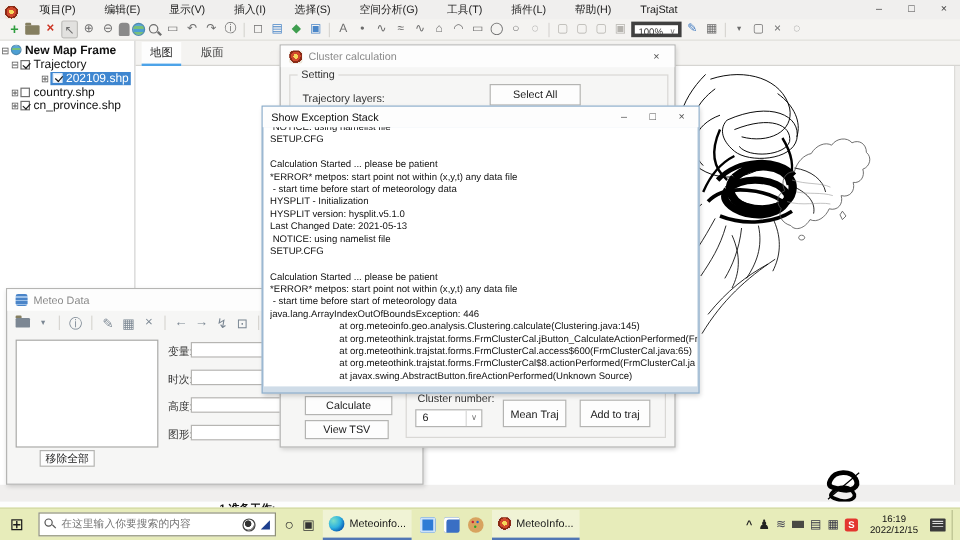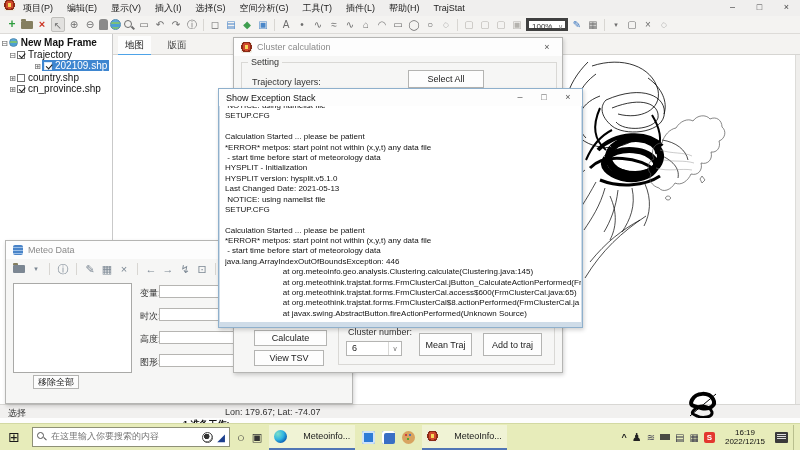--- a/index.html
+++ b/index.html
@@ -3,21 +3,21 @@
 <meta charset="utf-8">
 <style>
   *{margin:0;padding:0;box-sizing:border-box}
   html,body{width:800px;height:450px;overflow:hidden}
   body{font-family:"Liberation Sans","DejaVu Sans",sans-serif;background:#fff}
   .screen{position:relative;width:800px;height:450px;overflow:hidden;background:#fff}
   .abs{position:absolute}
 
   
   .mainwin{position:absolute;left:0;top:0;width:800px;height:423px;background:#f0efee}
-  .titlebar{position:absolute;left:0;top:0;width:800px;height:16px;background:#f0efee;display:flex;align-items:flex-start;gap:2px;padding-left:4px}
+  .titlebar{position:absolute;left:0;top:0;width:800px;height:16px;background:#f0efee;display:flex;align-items:flex-end;gap:12px;padding-left:4px}
   .wtitle{position:absolute;left:0;right:0;top:0;height:16px;line-height:16px;text-align:center;font-size:9.5px;color:#555;pointer-events:none}
   .menu-item{font-size:9px;color:#222;padding:0 6px;line-height:16px;position:relative;z-index:2}
   .winbtns{position:absolute;right:0;top:0;height:16px;display:flex;z-index:3}
   .winbtn{width:27px;height:16px;line-height:15px;text-align:center;font-size:9px;color:#444}
 
   .toolbar{position:absolute;left:0;top:16px;width:800px;height:18px;background:#f4f3f1;border-bottom:1px solid #dddbd8;display:flex;align-items:center;gap:2px;padding-left:5px}
   .ti{min-width:14px;height:15px;line-height:15px;text-align:center;font-size:10px;color:#6d6d6d}
   .ti.green{color:#2f9e3f;font-weight:bold;font-size:12px}
   .ti.red{color:#cc3322;font-weight:bold;font-size:11px}
   .ti.blue{color:#3d78c0}
@@ -94,21 +94,21 @@
   .taskbar{position:absolute;left:0;top:423px;width:800px;height:27px;background:#e7ecba;border-top:1px solid #d3d9a3;display:flex;align-items:center;gap:7px;padding:0 3px;z-index:50}
   .tb-win{font-size:14px;color:#1a1a1a;width:22px;text-align:center}
   .searchbox{width:198px;height:20px;background:#fff;border:1px solid #8e9077;display:flex;align-items:center;gap:4px;padding:0 4px}
   .searchbox input{border:none;outline:none;flex:1;font-size:9px;color:#555;font-family:Liberation Mono, monospace;background:transparent}
   .ic-mag-sm{position:relative;width:10px;height:10px;flex:0 0 auto}
   .ic-mag-sm::before{content:"";position:absolute;left:0;top:0;width:5px;height:5px;border:1.2px solid #555;border-radius:50%}
   .ic-mag-sm::after{content:"";position:absolute;left:6px;top:6px;width:3.5px;height:1.4px;background:#555;transform:rotate(45deg)}
   .ic-ball{width:11px;height:11px;border-radius:50%;border:1px solid #444;background:radial-gradient(circle at 42% 38%,#333 0 2.5px,#fff 3px 4.5px,#888 5px 5.5px,#fff 6px);flex:0 0 auto}
   .tb-shoe{color:#1d3f8e;font-size:10px}
   .tb-glyph{font-size:11px;color:#333}
-  .appbtn{height:25px;display:flex;align-items:center;gap:16px;padding:0 5px;background:rgba(255,255,255,.4);border-bottom:2px solid #5176b5}
+  .appbtn{height:25px;display:flex;align-items:center;gap:4px;padding:0 5px;background:rgba(255,255,255,.4);border-bottom:2px solid #5176b5}
   .appbtn.active{background:rgba(255,255,255,.75);border-bottom-color:#3c66ad}
   .appbtn .lbl{font-size:9px;color:#1a1a1a;white-space:nowrap}
   .ic-edge{width:13px;height:13px;border-radius:50%;background:radial-gradient(circle at 30% 30%,#7be0c9,#2fb3e0 45%,#0c63b8 75%)}
   .ic-app1{width:13px;height:13px;background:#2e7cd6;border-radius:2px;box-shadow:inset 0 0 0 2px #cfe3f8}
   .ic-app2{width:13px;height:13px;background:#3a6fc4;border-radius:2px;box-shadow:inset 2px 2px 0 #ffffff}
   .ic-pal{width:13px;height:13px;border-radius:50%;background:#d8a35f;position:relative}
   .ic-pal::after{content:"";position:absolute;left:3px;top:3px;width:2px;height:2px;border-radius:50%;background:#c23;box-shadow:4px 0 0 #26c,2px 4px 0 #2a2}
   .ic-java{width:12px;height:12px;background:#eef2f8;border:1px solid #96a6b8;position:relative}
   .ic-java::after{content:"";position:absolute;left:3px;top:3px;border-left:3px solid transparent;border-right:3px solid transparent;border-bottom:5px solid #d2722a}
   .tray{margin-left:auto;display:flex;align-items:center;gap:5px}
@@ -262,24 +262,20 @@
         </g>
         <g stroke="#999" fill="none" stroke-width="0.5">
           <path d="M660,150 C672,154 684,152 692,156"></path>
           <path d="M656,168 C668,172 682,168 692,170"></path>
           <path d="M664,160 C674,162 684,160 694,163"></path>
         </g>
       </svg>
     </div>
     <div class="vstrip"></div>
 
-    <div class="statusbar">
-      <span style="position:absolute;left:8px;top:2px">选择</span>
-      <span style="position:absolute;left:225px;top:2px">Lon: 179.67; Lat: -74.07</span>
-    </div>
 
     <svg class="abs" style="left:687px;top:388px" width="32" height="32" viewBox="0 0 32 32">
       <g stroke="#000" fill="none">
         <path stroke-width="4" d="M5,12 C9,4 22,4 26,11 C30,18 22,22 14,20 C6,18 2,18 5,12"></path>
         <path stroke-width="3" d="M7,22 C13,16 22,17 25,24 C26,29 16,31 10,28 C5,26 4,25 7,22"></path>
         <path stroke-width="1" d="M3,28 C12,20 22,12 29,6"></path>
       </g>
     </svg>
 
     <div class="bgstrip">

